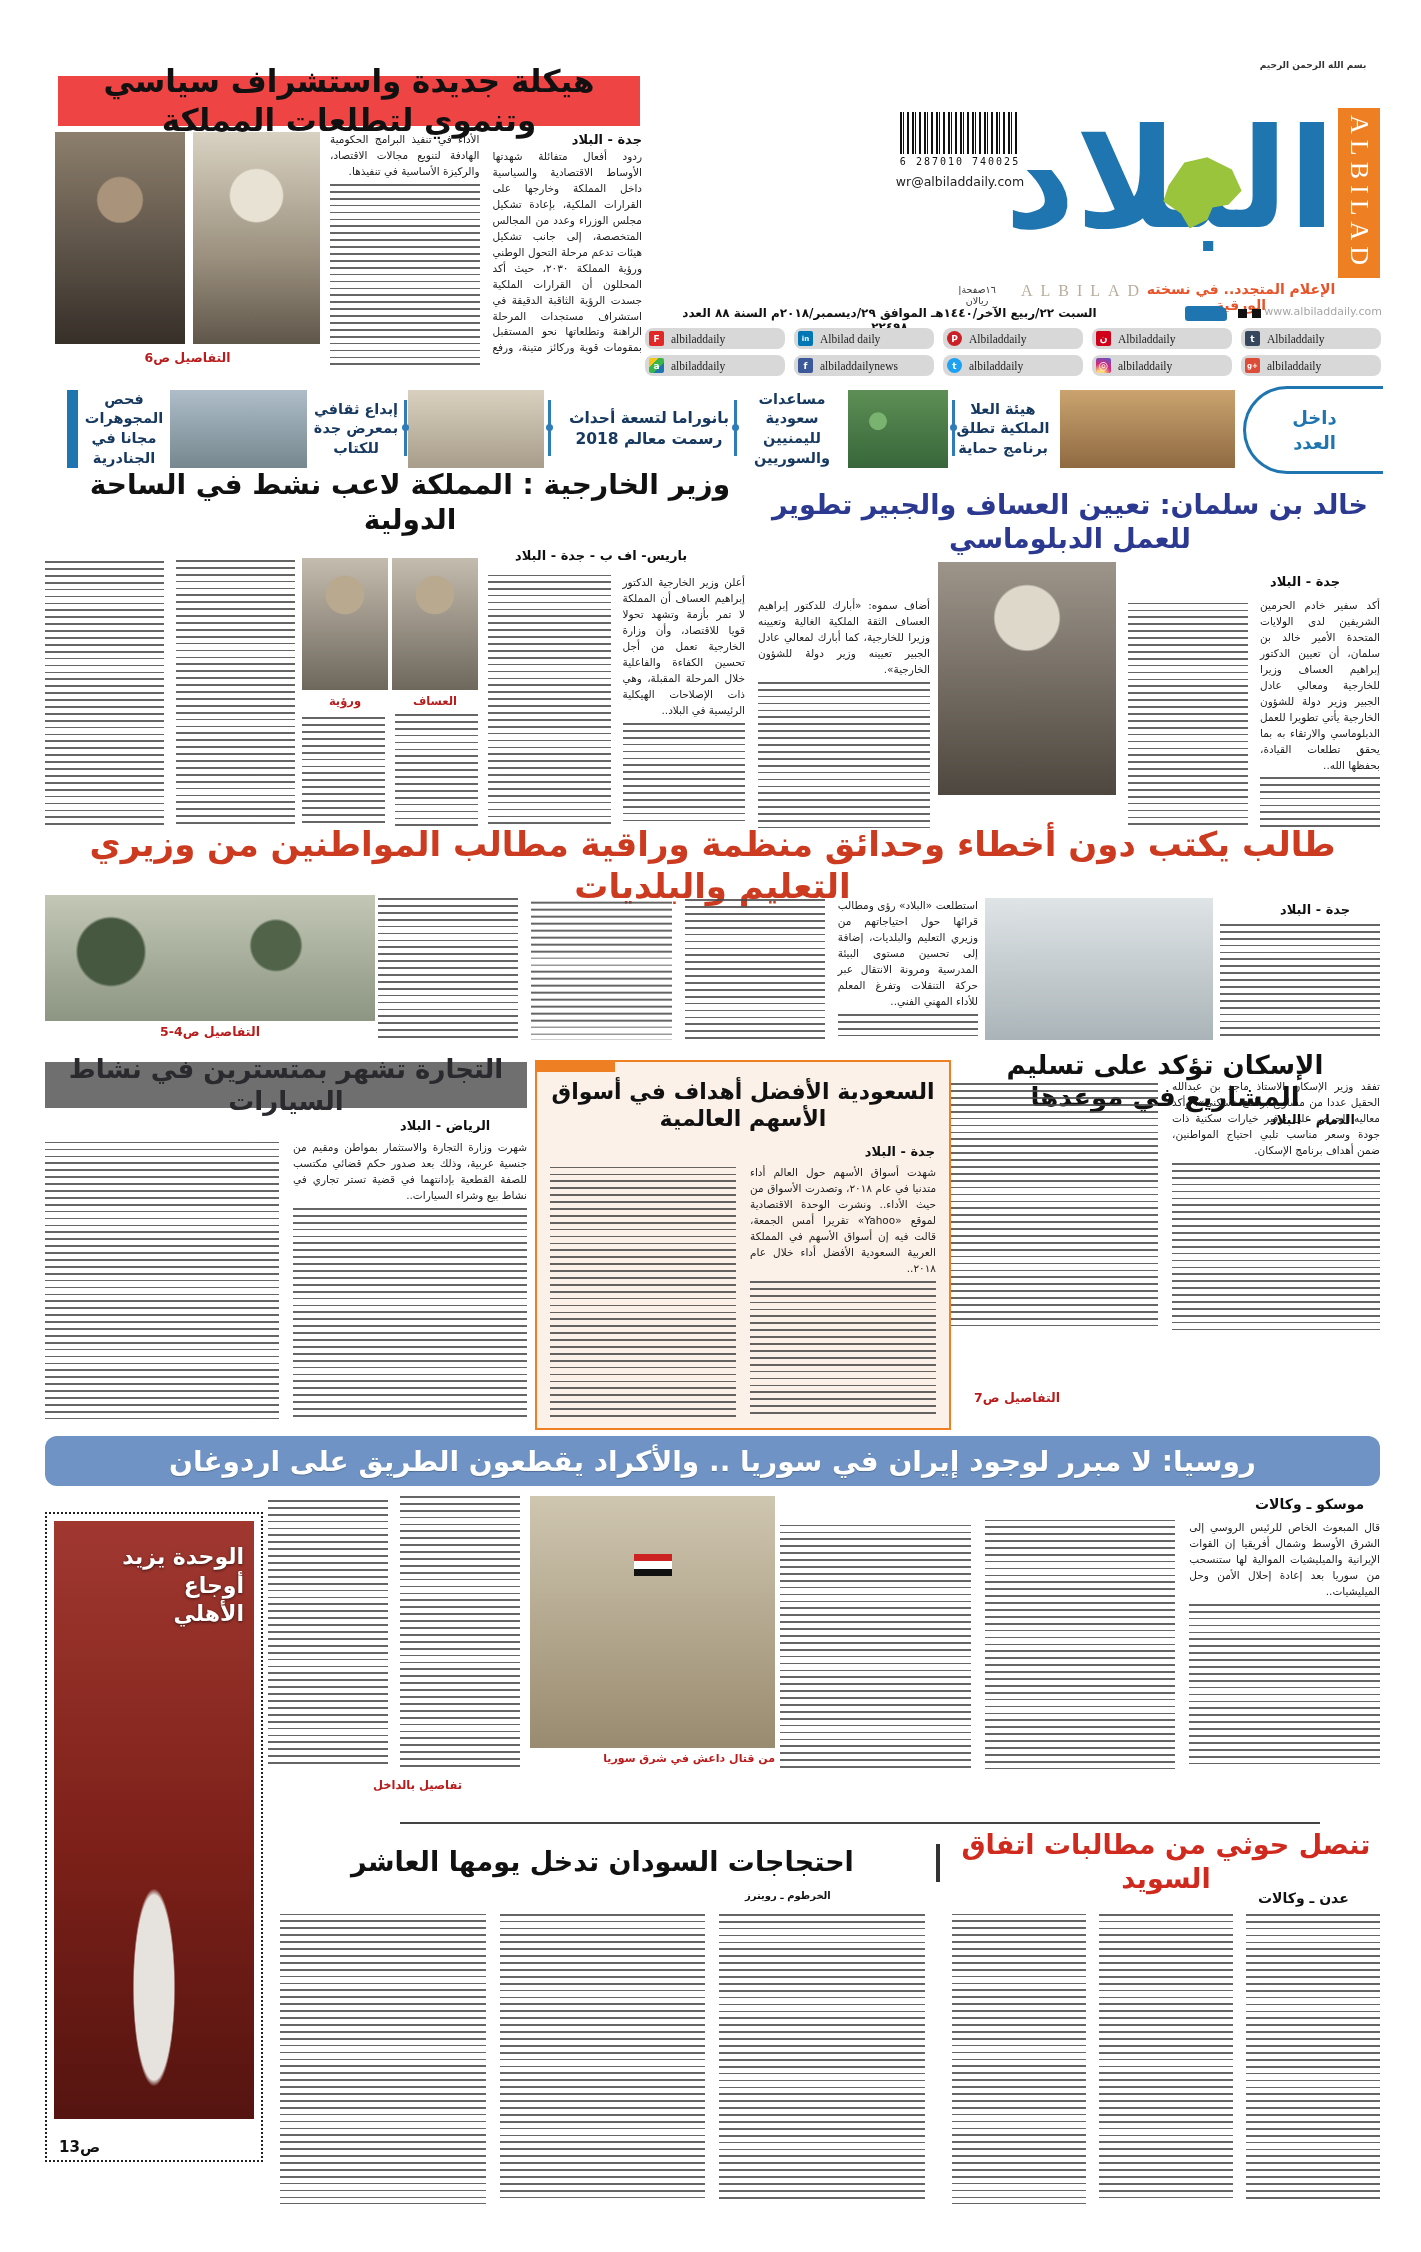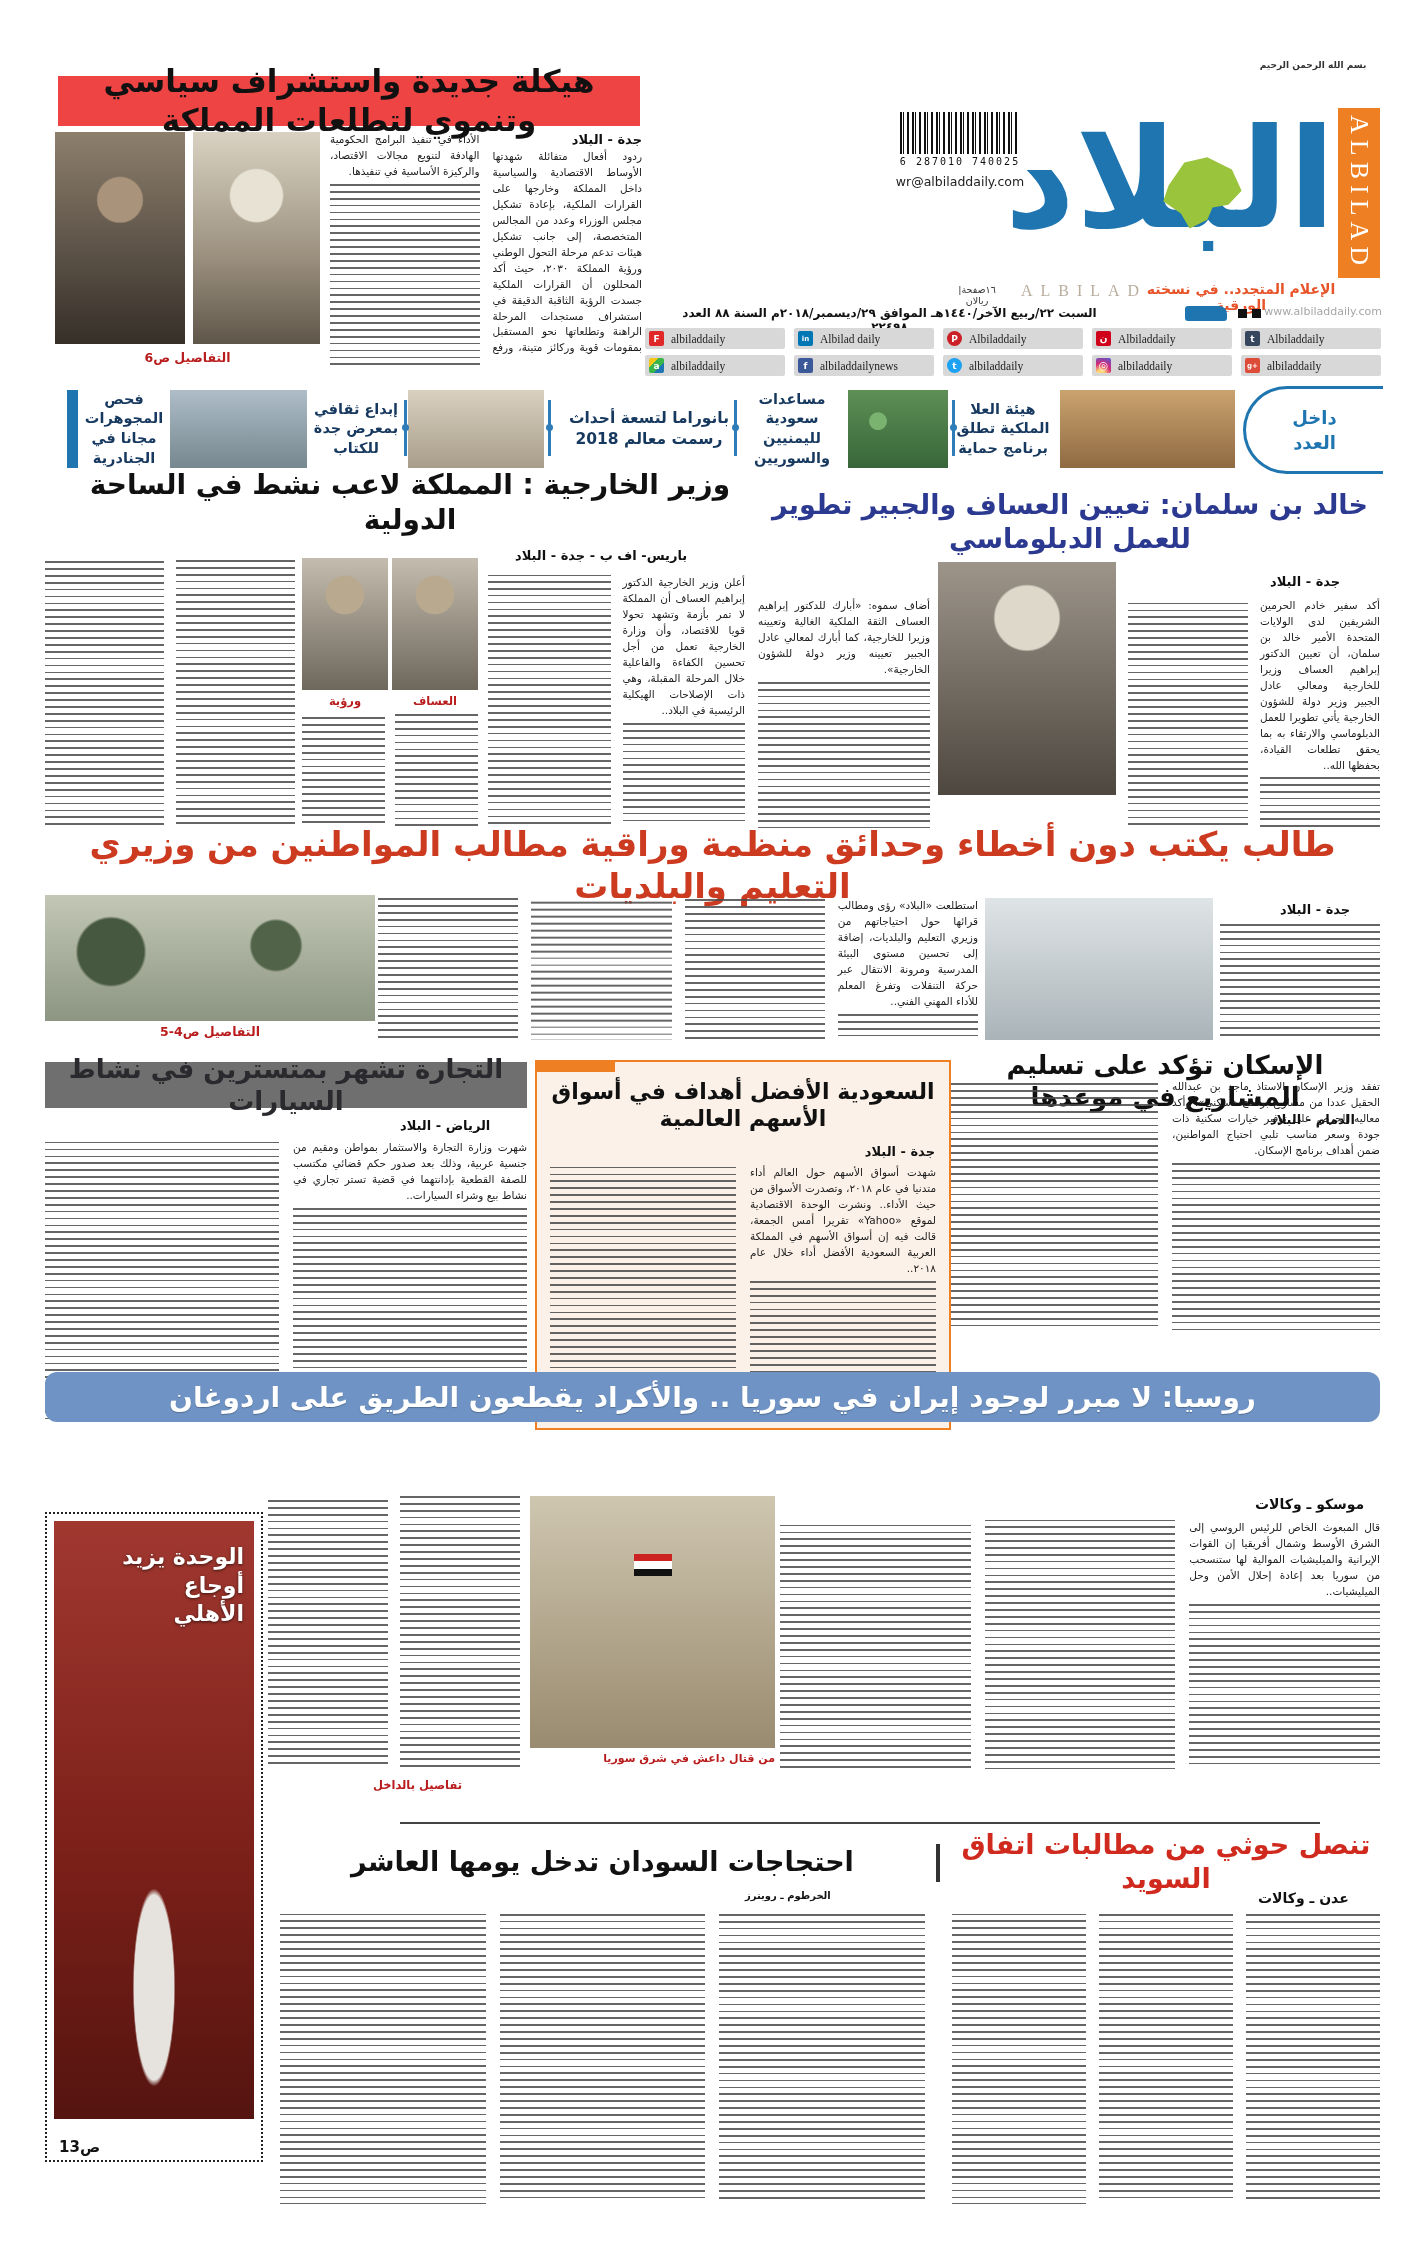--- a/index.html
+++ b/index.html
@@ -21,21 +21,21 @@
   .ph-jewel{background:linear-gradient(180deg,#aebdc8,#76878f);}
   .ph-port{background:radial-gradient(circle at 50% 28%,#b9a98f 0 18%,transparent 19%),linear-gradient(180deg,#c4bcae,#6e675c);}
   .ph-khalid{background:radial-gradient(circle at 50% 24%,#ded8cb 0 16%,transparent 17%),linear-gradient(180deg,#9d958a,#4e473f);}
   .ph-class{background:linear-gradient(180deg,#dfe4e6,#aab4b8);}
   .ph-street{background:radial-gradient(circle at 20% 45%,#46583f 0 12%,transparent 13%),radial-gradient(circle at 70% 40%,#51644a 0 10%,transparent 11%),linear-gradient(180deg,#c3c7b6,#8c9682);}
   .ph-war{background:linear-gradient(180deg,#cfc6b0,#998b6f);}
   .ph-foot{background:radial-gradient(ellipse at 50% 78%,#e6e3de 0 14%,transparent 15%),linear-gradient(180deg,#a03830 0%,#7c2019 55%,#551410 100%);}
   .brief-title{font-weight:bold;font-size:14.5px;color:#17395f;display:flex;align-items:center;justify-content:center;text-align:center;line-height:1.35;}
   .vrule{width:3px;background:#2e7cb8;}
   .vdot{width:7px;height:7px;border-radius:50%;background:#2e7cb8;}
-  .pill{display:flex;align-items:center;direction:ltr;background:#d8d8d8;border-radius:2px;height:21px;width:140px;padding:0 4px;}
+  .pill{display:flex;align-items:center;direction:ltr;background:#d8d8d8;border-radius:8px;height:21px;width:140px;padding:0 4px;}
   .pill .handle{font-family:"Liberation Serif",serif;font-size:11.5px;color:#222;margin-left:7px;direction:ltr;}
   .sic{width:15px;height:15px;border-radius:2px;display:flex;align-items:center;justify-content:center;
        color:#fff;font-size:9px;font-weight:bold;font-family:"DejaVu Sans",sans-serif;flex:0 0 15px;}
   .ic-flipboard{background:#e12828;} .ic-flipboard::before{content:"F";}
   .ic-linkedin{background:#0077b5;} .ic-linkedin::before{content:"in";font-size:7px;}
   .ic-pinterest{background:#cb2027;border-radius:50%;} .ic-pinterest::before{content:"P";}
   .ic-nabd{background:#d0021b;} .ic-nabd::before{content:"ن";}
   .ic-tumblr{background:#36465d;} .ic-tumblr::before{content:"t";}
   .ic-app{background:linear-gradient(135deg,#f5c518 0 33%,#39b54a 33% 66%,#1d76b2 66%);} .ic-app::before{content:"a";}
   .ic-facebook{background:#3b5998;} .ic-facebook::before{content:"f";}
@@ -222,21 +222,21 @@
     </div>
   </div>
 
   <div class="abs hl" style="left:45px;top:1062px;width:482px;height:46px;background:#6f6f6f;font-size:26px;color:#2a2a2e;">التجارة تشهر بمتسترين في نشاط السيارات</div>
   <div class="abs byline" style="left:400px;top:1118px;width:125px;text-align:left;">الرياض - البلاد</div>
   <div class="abs bodycol" style="left:45px;top:1140px;width:482px;height:280px;column-count:2;column-gap:14px;">
     <p class="lead">شهرت وزارة التجارة والاستثمار بمواطن ومقيم من جنسية عربية، وذلك بعد صدور حكم قضائي مكتسب للصفة القطعية بإدانتهما في قضية تستر تجاري في نشاط بيع وشراء السيارات..</p>
     <div class="greek" style="height:3000px;"></div>
   </div>
 
-  <div class="abs hl" style="left:45px;top:1372px;width:1335px;height:50px;background:#6e93c4;border-radius:12px;font-size:28px;color:#ffffff;text-shadow:0 1px 1px rgba(0,0,0,.25);">روسيا: لا مبرر لوجود إيران في سوريا .. والأكراد يقطعون الطريق على اردوغان</div>
+  <div class="abs hl" style="left:45px;top:1436px;width:1335px;height:50px;background:#6e93c4;border-radius:12px;font-size:28px;color:#ffffff;text-shadow:0 1px 1px rgba(0,0,0,.25);">روسيا: لا مبرر لوجود إيران في سوريا .. والأكراد يقطعون الطريق على اردوغان</div>
 
   <div class="abs byline" style="left:1255px;top:1496px;width:125px;text-align:left;font-size:14px;">موسكو ـ وكالات</div>
   <div class="abs bodycol" style="left:780px;top:1520px;width:600px;height:250px;column-count:3;column-gap:14px;">
     <p class="lead">قال المبعوث الخاص للرئيس الروسي إلى الشرق الأوسط وشمال أفريقيا إن القوات الإيرانية والميليشيات الموالية لها ستنسحب من سوريا بعد إعادة إحلال الأمن وحل الميليشيات..</p>
     <div class="greek" style="height:3000px;"></div>
   </div>
   <div class="abs photo ph-war" style="left:530px;top:1496px;width:245px;height:252px;">
     <div style="position:absolute;left:104px;top:58px;width:38px;height:22px;background:linear-gradient(180deg,#c22 0 33%,#fff 33% 66%,#111 66%);"></div>
   </div>
   <div class="abs caption" style="left:530px;top:1752px;width:245px;text-align:right;font-size:11px;">من قتال داعش في شرق سوريا</div>

